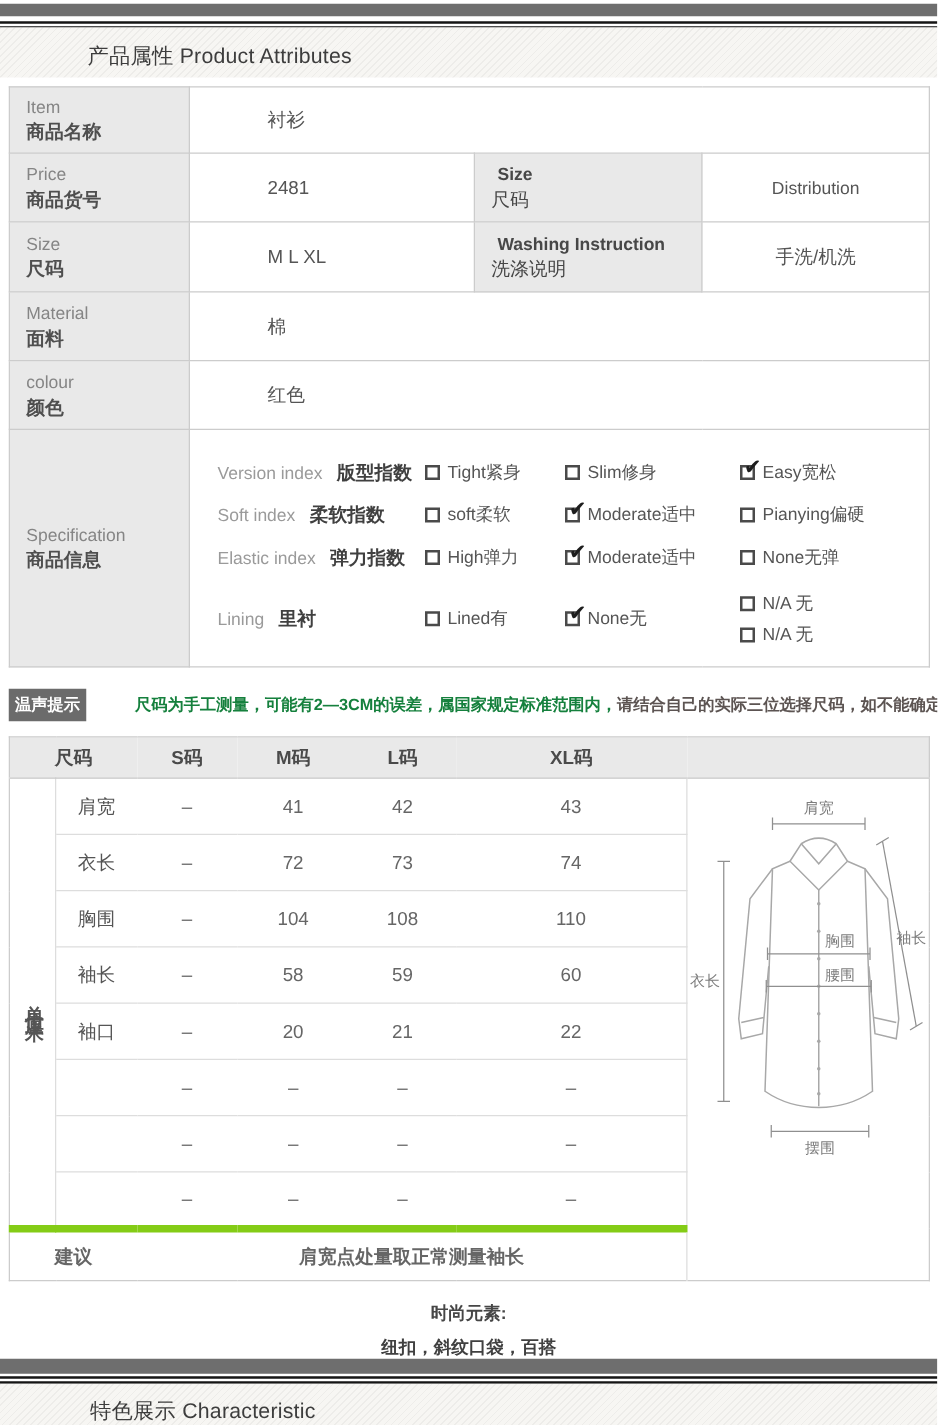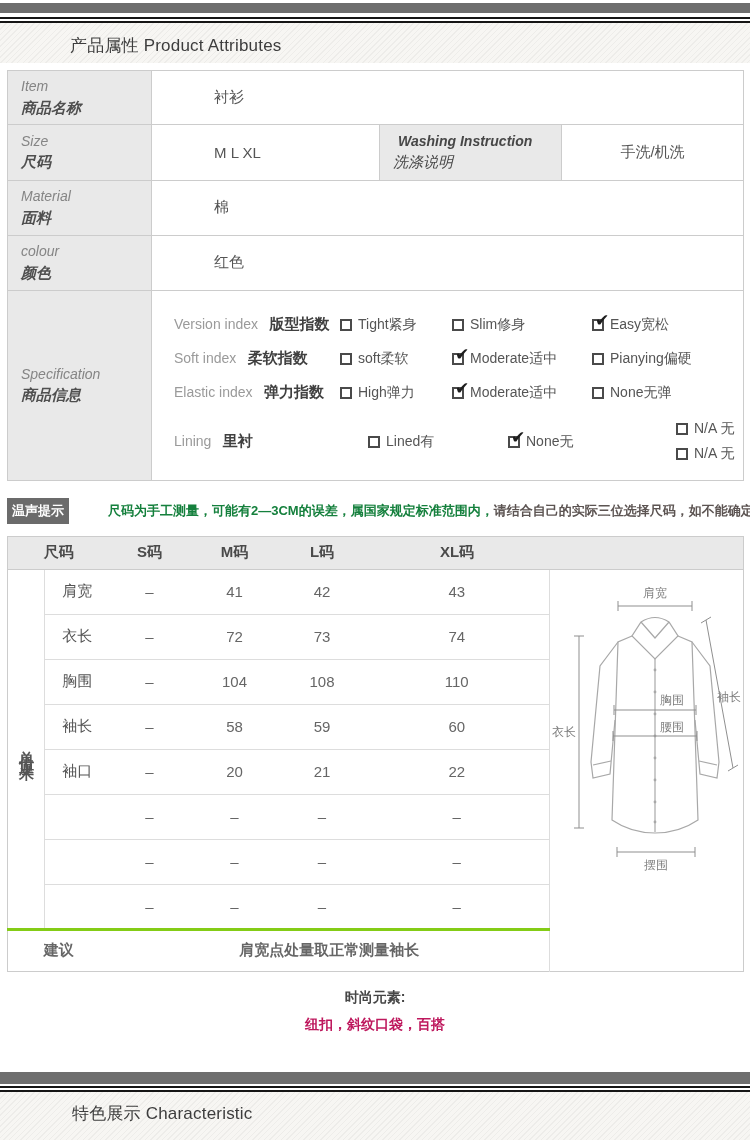--- a/index.html
+++ b/index.html
@@ -17,32 +17,32 @@
     background-color:#f7f6f3;
     background-image:repeating-linear-gradient(135deg, rgba(0,0,0,0.04) 0px, rgba(0,0,0,0.04) 1px, transparent 1px, transparent 4px);
   }
   .band-header { height:40px; padding:11px 0 0 70px; }
   .band-title { font-size:17px; color:#3d3d3d; font-weight:500; letter-spacing:0.2px; }
   .band-footer { flex:1; padding:10px 0 0 72px; }
 
   
   table.attr { border-collapse:collapse; table-layout:fixed; width:736px; margin:7px 7px 0 7px; }
   .attr td { border:1px solid #ccc; vertical-align:middle; }
-  .label-cell { background:#e9e9e9; padding:6px 6px 6px 13px;font-style:italic; }
+  .label-cell { background:#e9e9e9; padding:6px 6px 6px 13px; }
   .lab-en { display:block; font-size:14px; color:#858585; line-height:1.4; }
   .lab-cn { display:block; font-size:15px; color:#4f4f4f; font-weight:bold; line-height:1.4; }
   .label-cell.mid .lab-en { color:#474747; font-weight:600; padding-left:5px; }
   .label-cell.mid .lab-cn { font-weight:normal; color:#474747; }
   .val { font-size:15px; color:#555; padding-left:62px; }
   .val-center { font-size:14px; color:#555; text-align:center; }
 
   
   .spec-cell { padding:24px 0 0 0 !important; vertical-align:top !important;margin-left:28px; }
   .spec-row { display:flex; align-items:center; height:20px; margin-bottom:14px; }
-  .spec-row.last { height:50px; margin-bottom:0;gap:28px; }
+  .spec-row.last { height:50px; margin-bottom:0; }
   .spec-label { width:188px; padding-left:22px; white-space:nowrap; }
   .spec-en { font-size:14px; color:#9a9a9a; }
   .spec-cn { font-size:15px; color:#404040; font-weight:bold; margin-left:7px; }
   .opt { display:flex; align-items:center; cursor:default; }
   .opt1 { width:112px; } .opt2 { width:140px; } .opt3 { flex:1; }
   .optcol { display:flex; flex-direction:column; gap:7px; flex:1; }
   .box { width:12px; height:12px; border:2px solid #4a4a4a; position:relative; flex:none; background:#fff; }
   .check { display:none; position:absolute; top:-9px; left:1px; font-size:17px; font-weight:bold; color:#1d1d1d; line-height:1; }
   .opt.checked .check { display:block; }
   .opt-label { margin-left:6px; font-size:14px; color:#555; white-space:nowrap; }
@@ -56,30 +56,30 @@
 
   
   table.size { border-collapse:collapse; table-layout:fixed; width:736px; margin:12px 7px 0 7px; border:1px solid #ccc; }
   .size th { background:#e9e9e9; height:33px; font-size:15px; font-weight:bold; color:#4a4a4a; border-bottom:1px solid #ccc; text-align:center; }
   .size th.h-first { text-align:center; }
   .size td { height:45px; text-align:center; font-size:15px; color:#666; border-top:1px solid #ddd; }
   .size tr.first-data td { border-top:none; }
   .size td.unit { border-right:1px solid #ddd; writing-mode:vertical-rl; text-orientation:upright; letter-spacing:5px; font-size:15px; font-weight:bold; color:#555; }
   .size td.rowlab { color:#555; }
   .size td.diagram { border-left:1px solid #ddd; border-top:none; vertical-align:top; padding:0; }
-  .size tr.advice td { height:42px; border-top:3px solid #84cc16; }
+  .size tr.advice td { height:42px; border-top:6px solid #84cc16; }
   .advice-label { font-weight:bold; color:#444; font-size:15px; }
   .advice-text { color:#b04a4a; font-weight:bold; font-size:15px; }
 
   svg text { font-family:"Liberation Sans","DejaVu Sans",sans-serif; font-size:12px; fill:#7d7d7d; }
 
   
   .fashion { margin-top:17px; text-align:center; }
   .fashion-title { font-size:14px; font-weight:bold; color:#464646; }
-  .fashion-text { margin-top:9px; font-size:14px; font-weight:bold; color:#be185d; }
+  .fashion-text { margin-top:9px; font-size:14px; font-weight:bold; color:#404040; }
 
   .spacer { flex:1; }
 </style>
 </head>
 <body>
 
 <div class="page">
 
   <div class="gap3"></div>
   <div class="bar-gray"></div>
@@ -99,20 +99,32 @@
         <col style="width:182px">
         <col style="width:182px">
       </colgroup>
     <tbody>
         <tr style="height:52px">
       <td class="label-cell">
         <span class="lab-en">Item</span>
         <span class="lab-cn">商品名称</span>
       </td>
       <td class="val" colspan="3">衬衫</td>
+    </tr>
+    <tr style="height:55px">
+      <td class="label-cell">
+        <span class="lab-en">Price</span>
+        <span class="lab-cn">商品货号</span>
+      </td>
+      <td class="val">2481</td>
+      <td class="label-cell mid">
+        <span class="lab-en">Size</span>
+        <span class="lab-cn">尺码</span>
+      </td>
+      <td class="val-center">Distribution</td>
     </tr>
     <tr style="height:56px">
       <td class="label-cell">
         <span class="lab-en">Size</span>
         <span class="lab-cn">尺码</span>
       </td>
       <td class="val">M L XL</td>
       <td class="label-cell mid">
         <span class="lab-en">Washing Instruction</span>
         <span class="lab-cn">洗涤说明</span>

